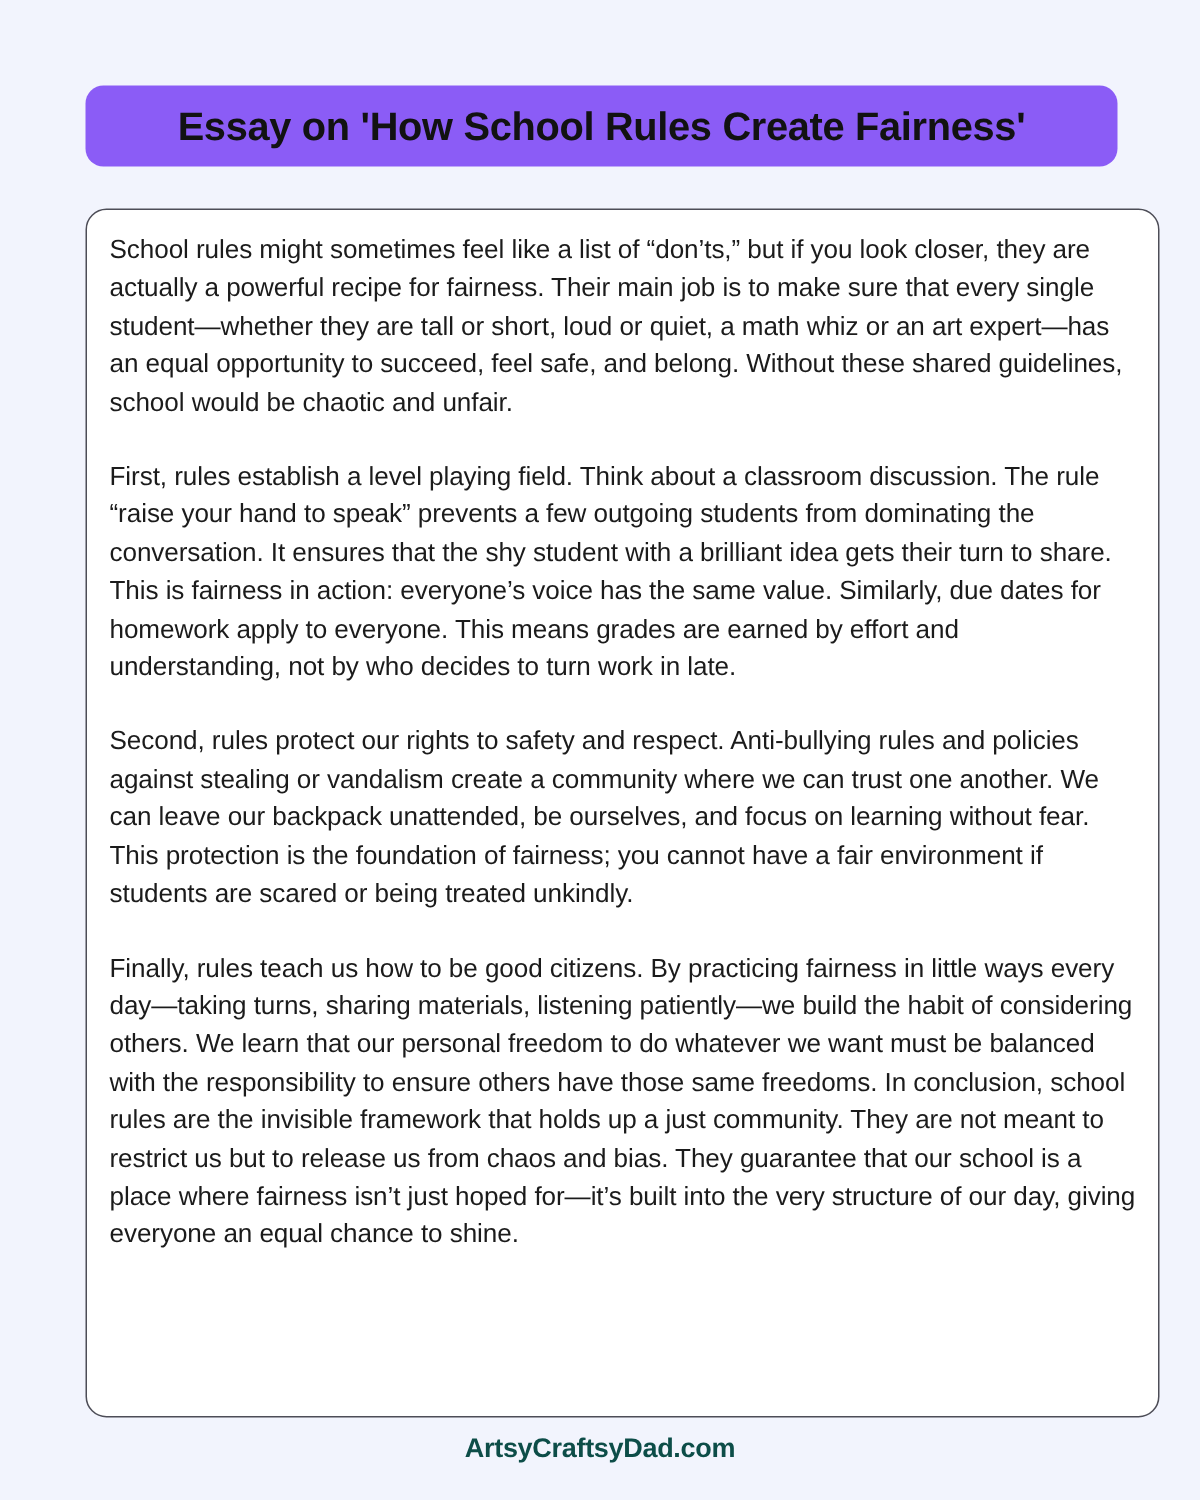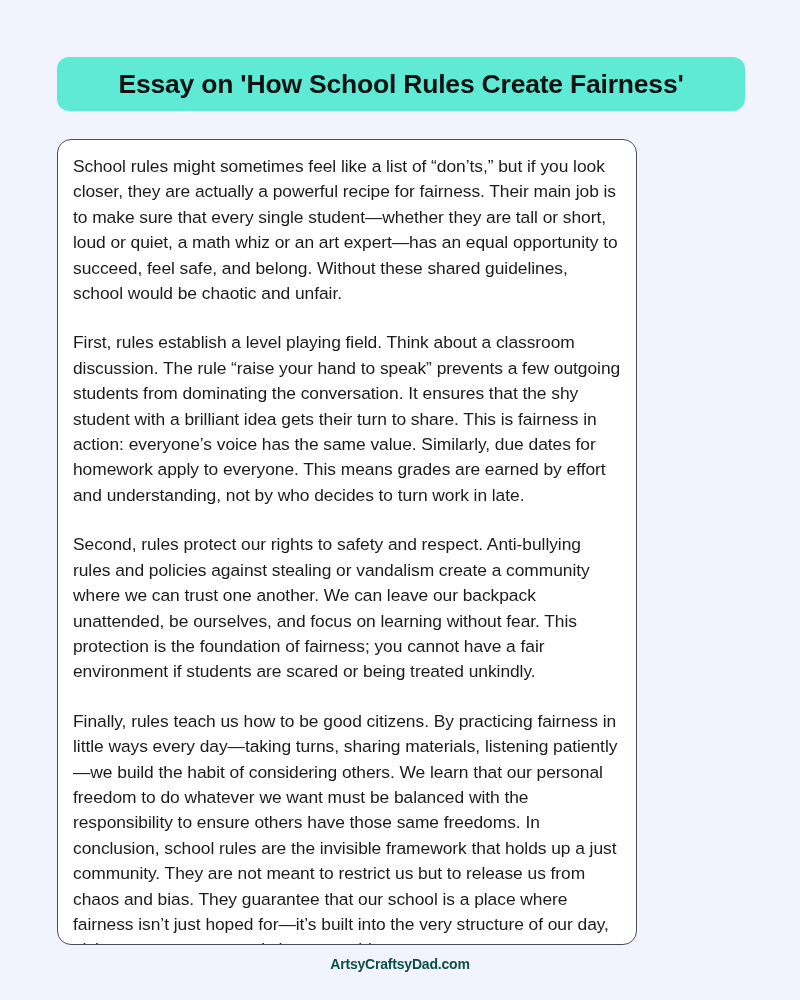--- a/index.html
+++ b/index.html
@@ -26,41 +26,41 @@
   }
 
   
   .title-banner {
     position: absolute;
     left: 57px;
     top: 57px;
     width: 688px;
     height: 54px;
     box-sizing: border-box;
-    background: #5eead4;
+    background: #8b5cf6;
     border-radius: 12px;
     display: flex;
     align-items: center;
     justify-content: center;
   }
   .title-text {
     color: #121212;
     font-size: 26.5px;
     font-weight: bold;
     letter-spacing: -0.2px;
     line-height: 1;
     white-space: nowrap;
   }
 
   
   .essay-card {
     position: absolute;
     left: 57px;
     top: 139px;
-    width: 580px;
+    width: 716px;
     height: 806px;
     box-sizing: border-box;
     background: #ffffff;
     border: 1.6px solid #4d4d57;
     border-radius: 14px;
     padding: 14px 15px 10px 15px;
     overflow: hidden;
   }
 
   .essay-body {
@@ -81,21 +81,21 @@
   
   .footer {
     position: absolute;
     left: 0;
     top: 955px;
     width: 800px;
     text-align: center;
   }
   .footer-text {
     color: #0d4d48;
-    font-size: 14px;
+    font-size: 18px;
     font-weight: bold;
     letter-spacing: -0.2px;
   }
 </style>
 </head>
 <body>
 
 <div class="page">
 
   <div class="title-banner">

